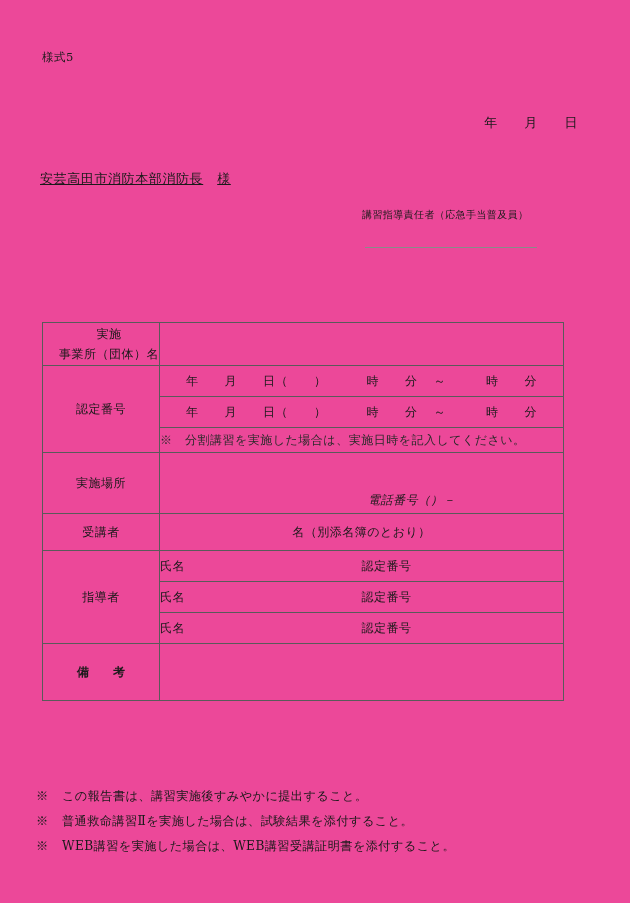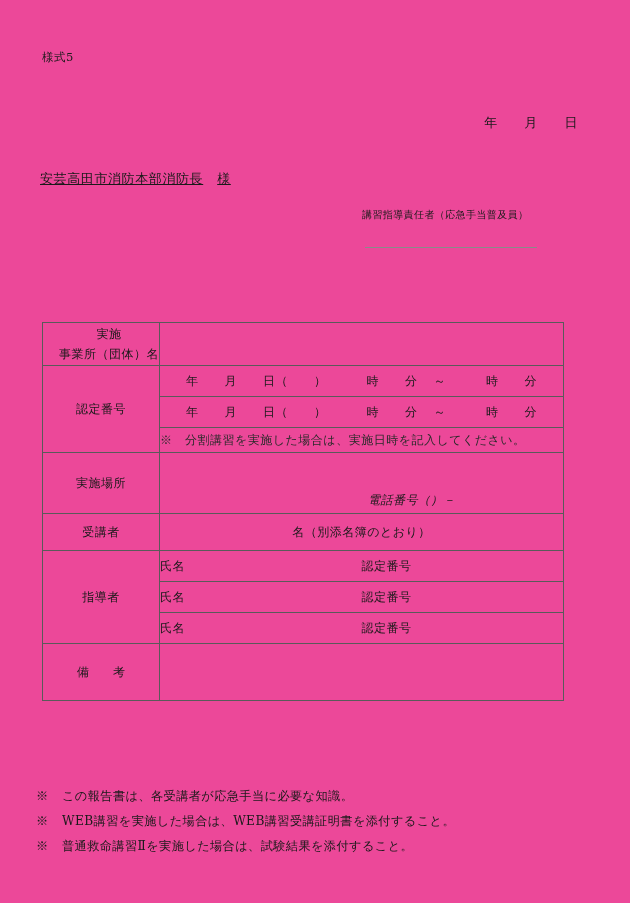--- a/index.html
+++ b/index.html
@@ -103,21 +103,21 @@
     vertical-align: middle;
     letter-spacing: 0.5px;
   }
   .lbl {
     width: 116px;
     text-align: center;
     line-height: 20px;
     padding: 4px 2px;
   }
   .lbl .stack-top { display: block; margin-left: 16px; }
-  .lbl.spaced { letter-spacing: 6px; text-indent: 6px; }
+  .lbl.spaced { letter-spacing: 6px; text-indent: 6px; font-weight: bold; }
 
   .val { padding: 4px 8px; text-align: center; }
 
   .r-kind td { height: 32px; }
   .r-org  td { height: 42px; }
   .r-place td { height: 60px; }
   .r-att  td { height: 36px; margin-top: 12px; }
   .r-note td { height: 56px; }
 
   
@@ -280,23 +280,23 @@
 
       <tr class="r-note">
         <td class="lbl spaced">備　考</td>
         <td class="val"></td>
       </tr>
     </tbody>
   </table>
 
   <div class="footnotes">
     <div class="fn">
-      <span class="mark">※</span><span>この報告書は、各受講者が応急手当に必要な知識。</span>
+      <span class="mark">※</span><span>この報告書は、講習実施後すみやかに提出すること。</span>
+    </div>
+    <div class="fn">
+      <span class="mark">※</span><span>普通救命講習Ⅱを実施した場合は、試験結果を添付すること。</span>
     </div>
     <div class="fn">
       <span class="mark">※</span><span>WEB講習を実施した場合は、WEB講習受講証明書を添付すること。</span>
     </div>
-    <div class="fn">
-      <span class="mark">※</span><span>普通救命講習Ⅱを実施した場合は、試験結果を添付すること。</span>
-    </div>
   </div>
 
 </div>
 
 </body></html>

